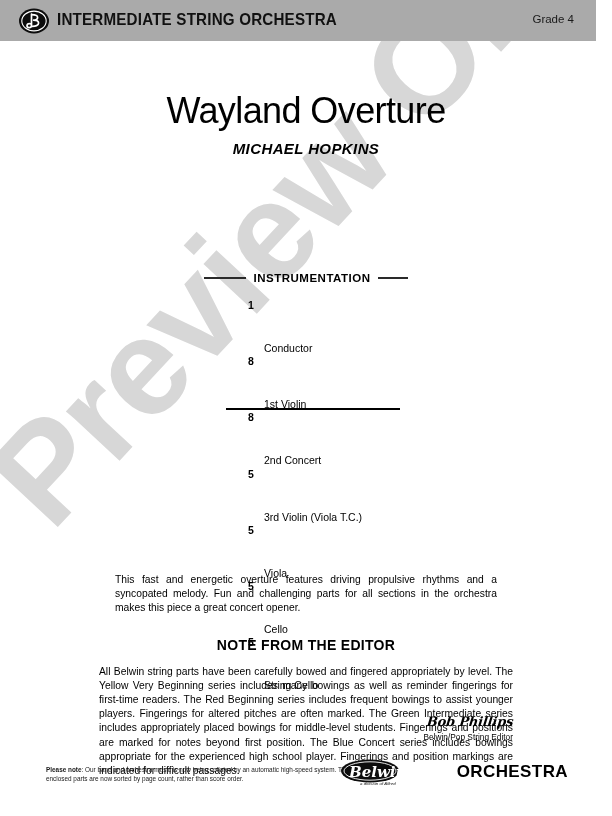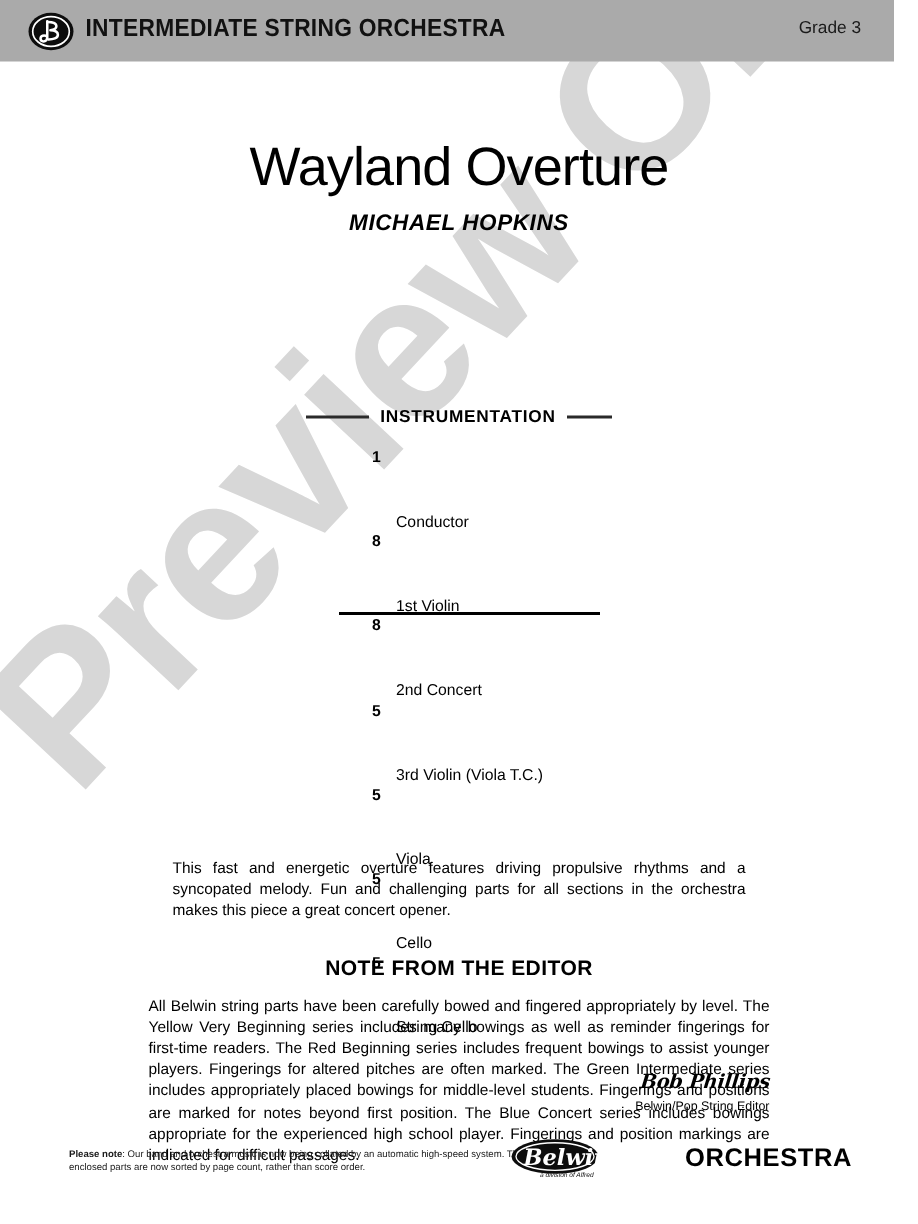--- a/index.html
+++ b/index.html
@@ -270,21 +270,21 @@
   <div class="header-bar">
     <span class="header-logo">
       <svg width="32" height="32" viewBox="0 0 32 32">
         <ellipse cx="16" cy="16" rx="15" ry="12.5" fill="#0d0d0d"></ellipse>
         <ellipse cx="16" cy="16" rx="12.2" ry="9.9" fill="none" stroke="#ffffff" stroke-width="1.1"></ellipse>
         <path d="M13.5 9.2 L13.5 20.2 C13.5 21.6 12.4 22.6 11.1 22.6 C9.9 22.6 9.0 21.8 9.0 20.7 C9.0 19.5 10.1 18.6 11.4 18.6 C12.1 18.6 12.7 18.8 13.1 19.2" fill="none" stroke="#ffffff" stroke-width="1.7" stroke-linecap="round"></path>
         <path d="M13.5 9.6 C16.8 9.6 19.6 10.4 19.6 12.4 C19.6 14.1 17.9 15.0 15.6 15.1 C18.3 15.2 20.6 16.1 20.6 18.1 C20.6 20.4 17.5 21.4 13.9 21.3" fill="none" stroke="#ffffff" stroke-width="1.7" stroke-linejoin="round"></path>
       </svg>
     </span>
     <div class="header-title">INTERMEDIATE STRING ORCHESTRA</div>
-    <div class="header-grade">Grade 3</div>
+    <div class="header-grade">Grade 4</div>
   </div>
 
   <div class="title-block">
     <div class="work-title">Wayland Overture</div>
     <div class="composer">MICHAEL HOPKINS</div>
   </div>
 
   <div class="instr-block">
     <div class="instr-head">
       <span class="rule"></span>

